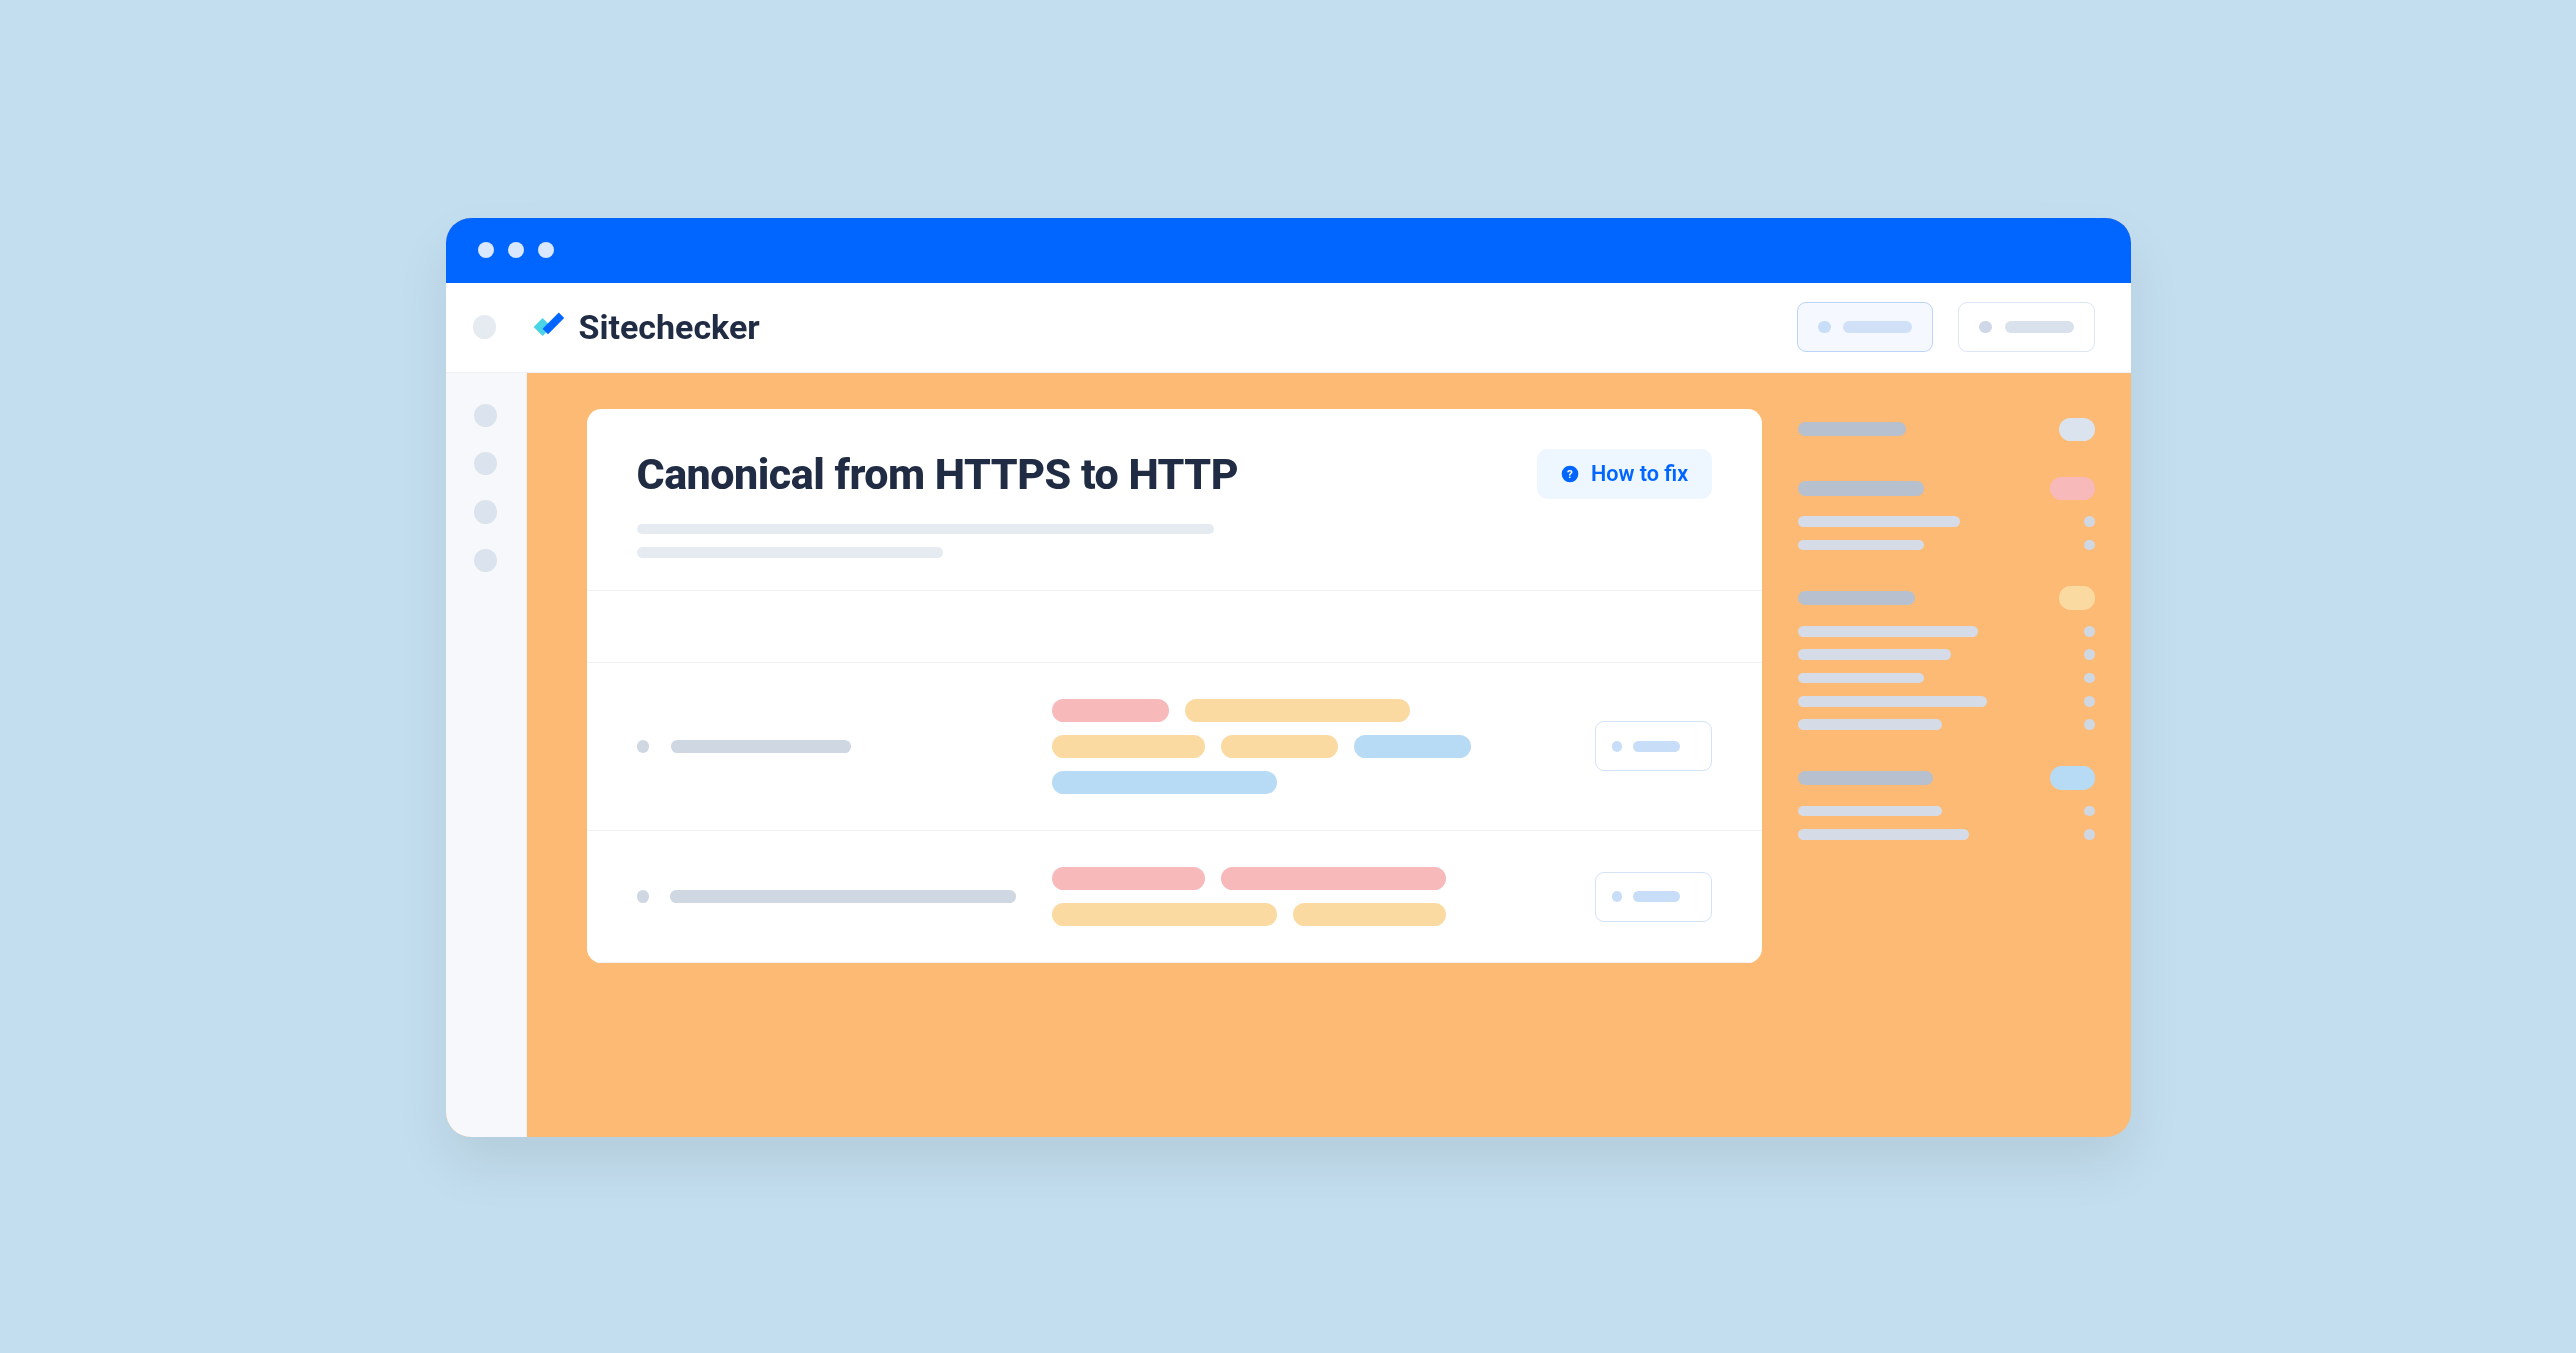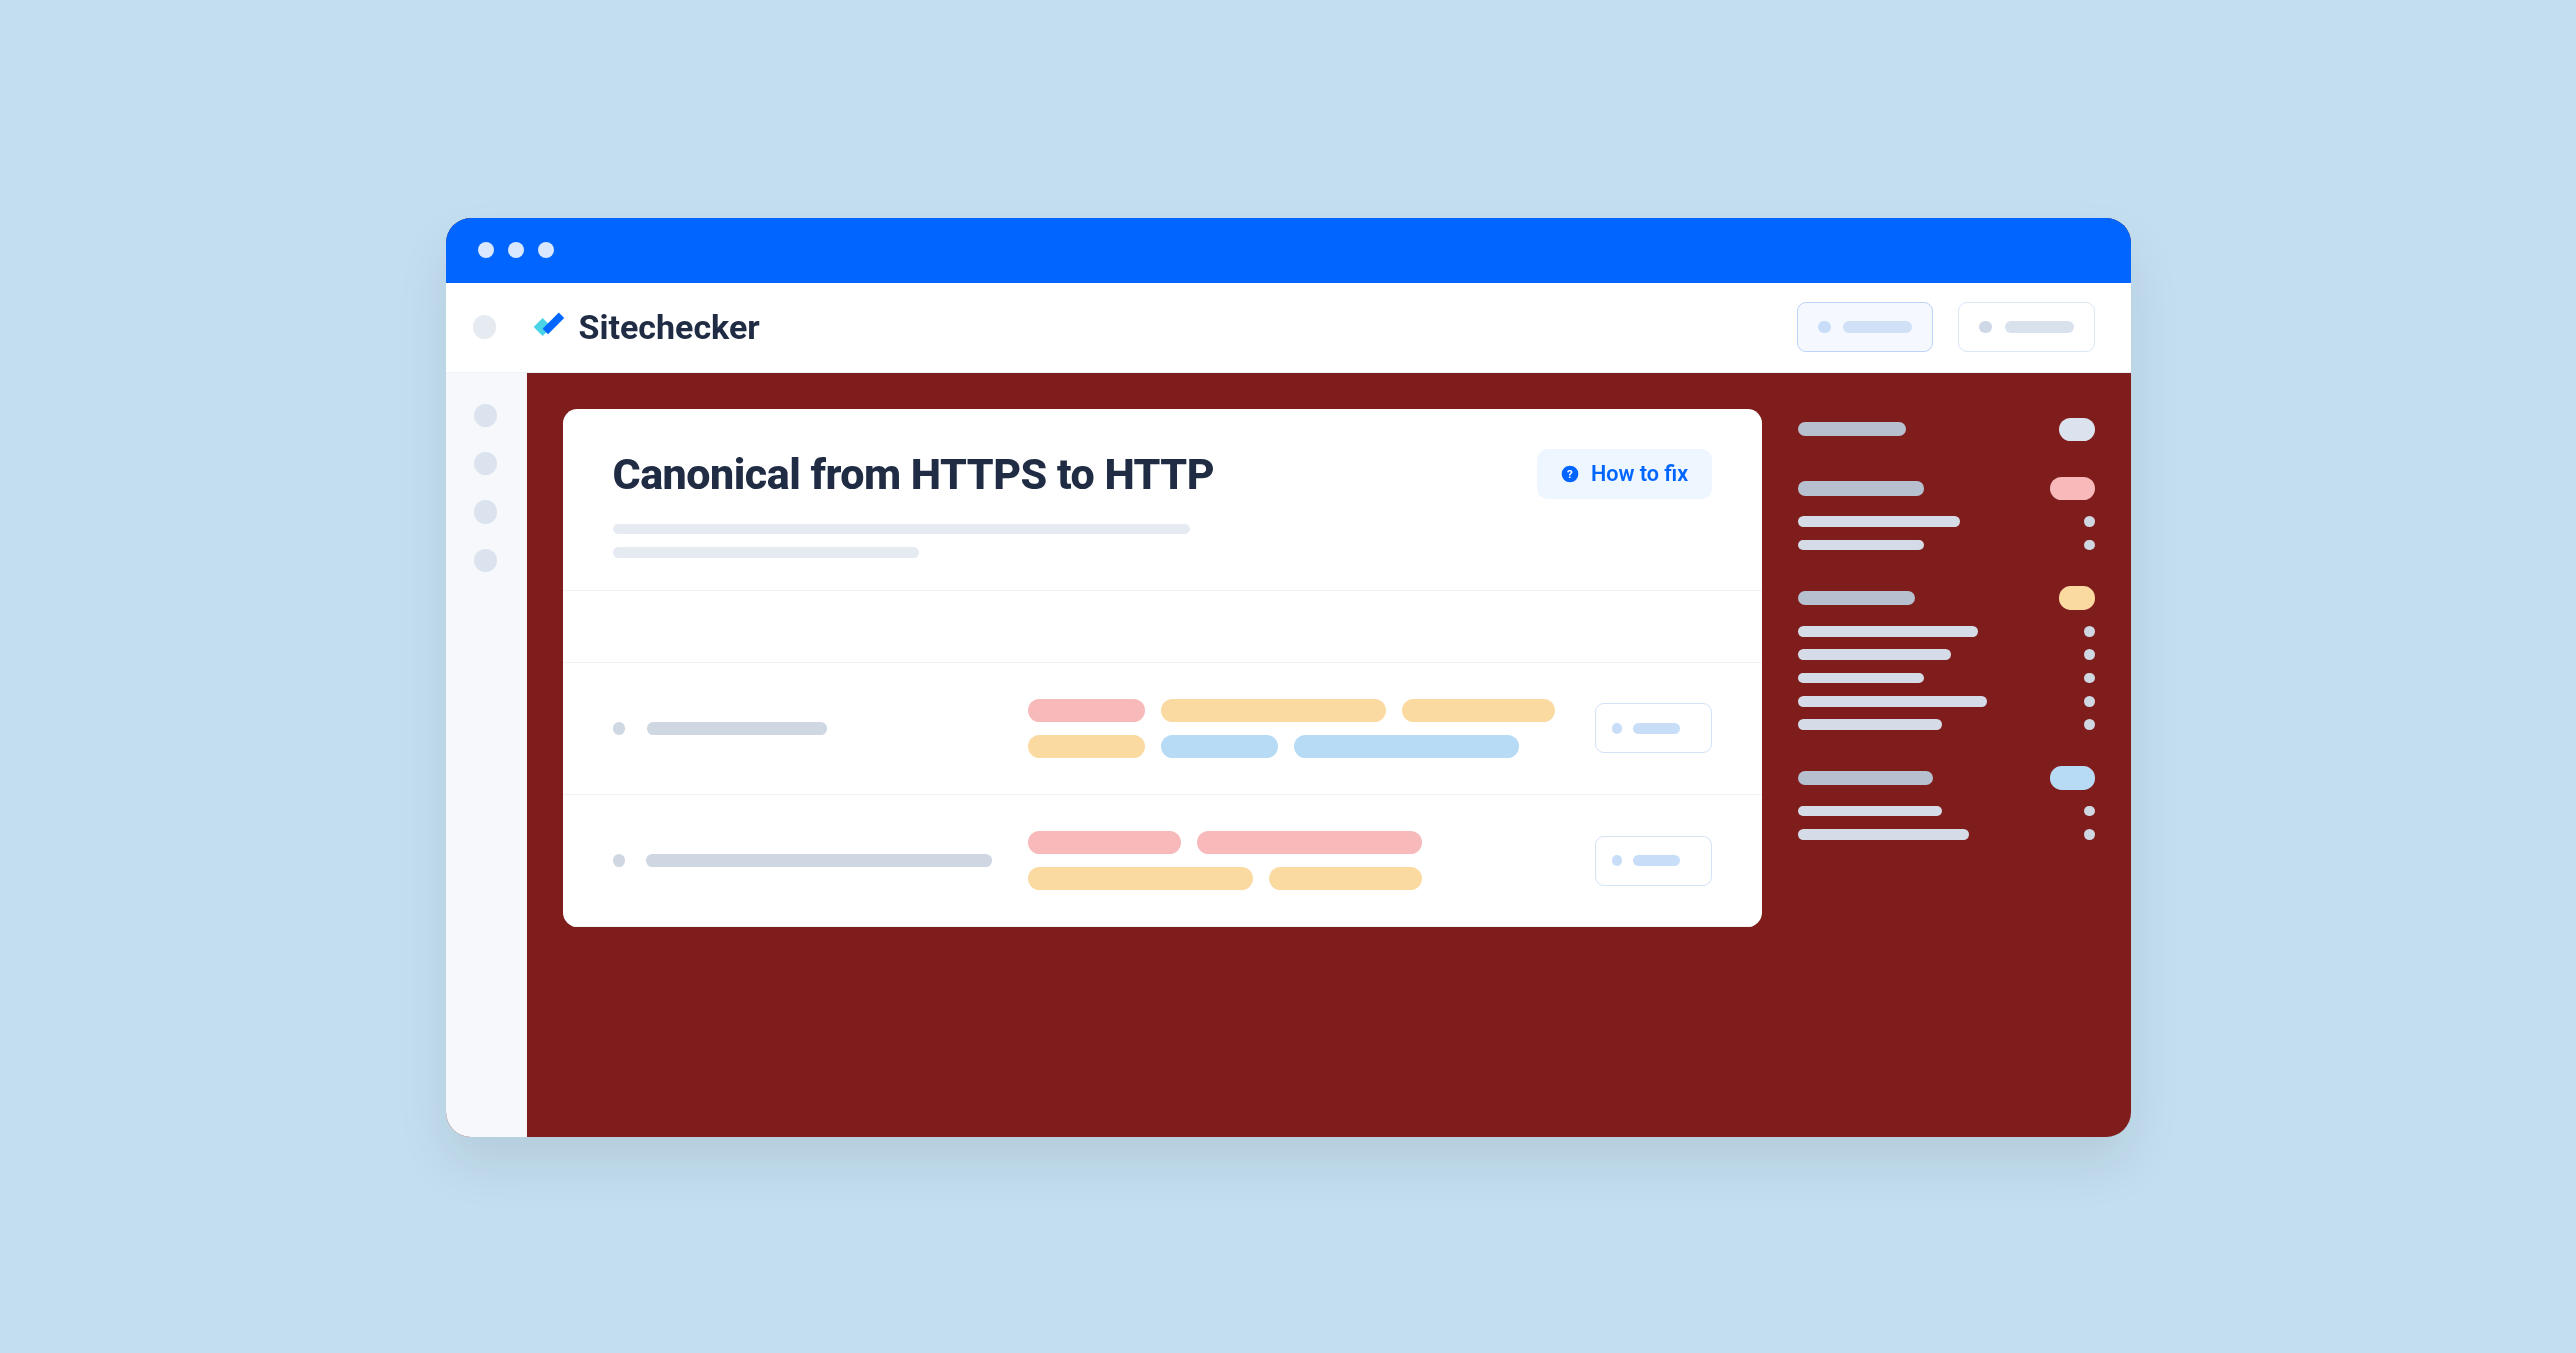--- a/index.html
+++ b/index.html
@@ -8,21 +8,21 @@
   font-family: -apple-system, BlinkMacSystemFont, "Segoe UI", Roboto, sans-serif;
   width: 2576px;
   height: 1354px;
   display: flex;
   align-items: center;
   justify-content: center;
 }
 .window {
   width: 1685px;
   height: 919px;
-  background: #7f1d1d;
+  background: #fdba74;
   border-radius: 25px;
   overflow: hidden;
   box-shadow: 0 27px 54px rgba(0,0,0,0.08);
   display: flex;
   flex-direction: column;
 }
 .titlebar {
   height: 65px;
   background: #0066ff;
   display: flex;
@@ -61,21 +61,21 @@
   border-radius: 9px;
   display: flex; align-items: center;
   padding: 0 20px; gap: 12.6px;
 }
 .hbtn.primary { border-color: #bcd4f7; background: #f5f9ff; }
 .hbtn .dot { width: 12.6px; height: 12.6px; border-radius: 50%; background: #cfd8e6; }
 .hbtn.primary .dot { background: #c7ddf8; }
 .hbtn .bar { width: 69px; height: 12.6px; border-radius: 6.3px; background: #d9e1ec; }
 .hbtn.primary .bar { background: #cfe0f7; }
 
-.body { flex: 1; display: flex; overflow: hidden; }
+.body { flex: 1; display: flex; overflow: hidden; gap: 24px; }
 .rail {
   width: 81px; padding-top: 31px;
   display: flex; flex-direction: column; align-items: center; gap: 25px;
   border-right: 0.9px solid #eef1f5;
   background: #f6f8fb;
 }
 .rail .ri { width: 23.4px; height: 23.4px; border-radius: 50%; background: #dbe3ee; }
 
 .main { flex: 1; padding: 36px 36px 0 36px; display: flex; gap: 36px; overflow: hidden; }
 .content { flex: 1; display: flex; flex-direction: column; }

